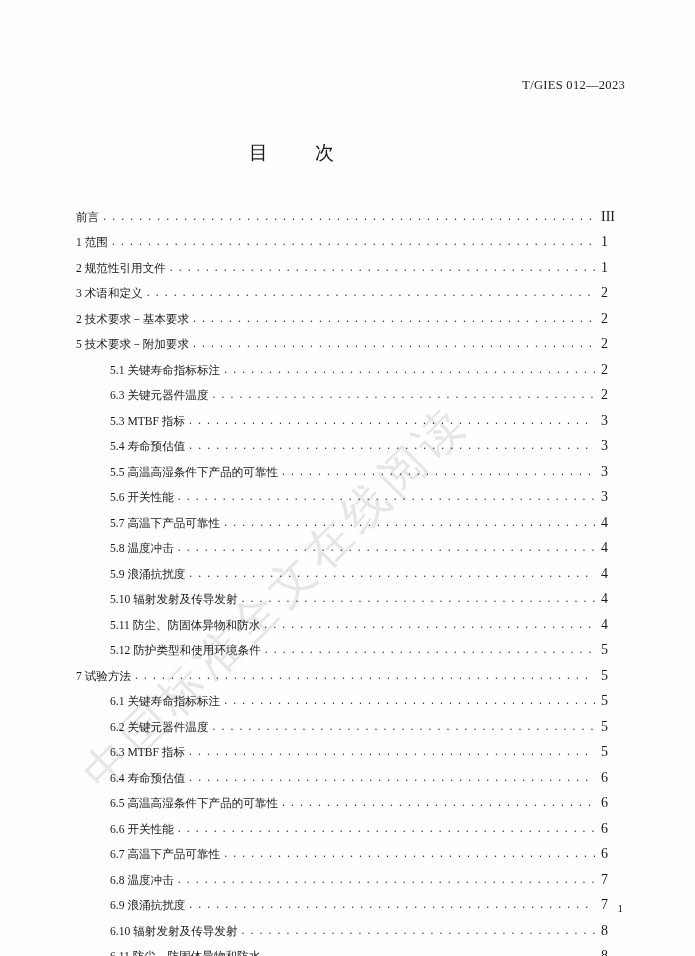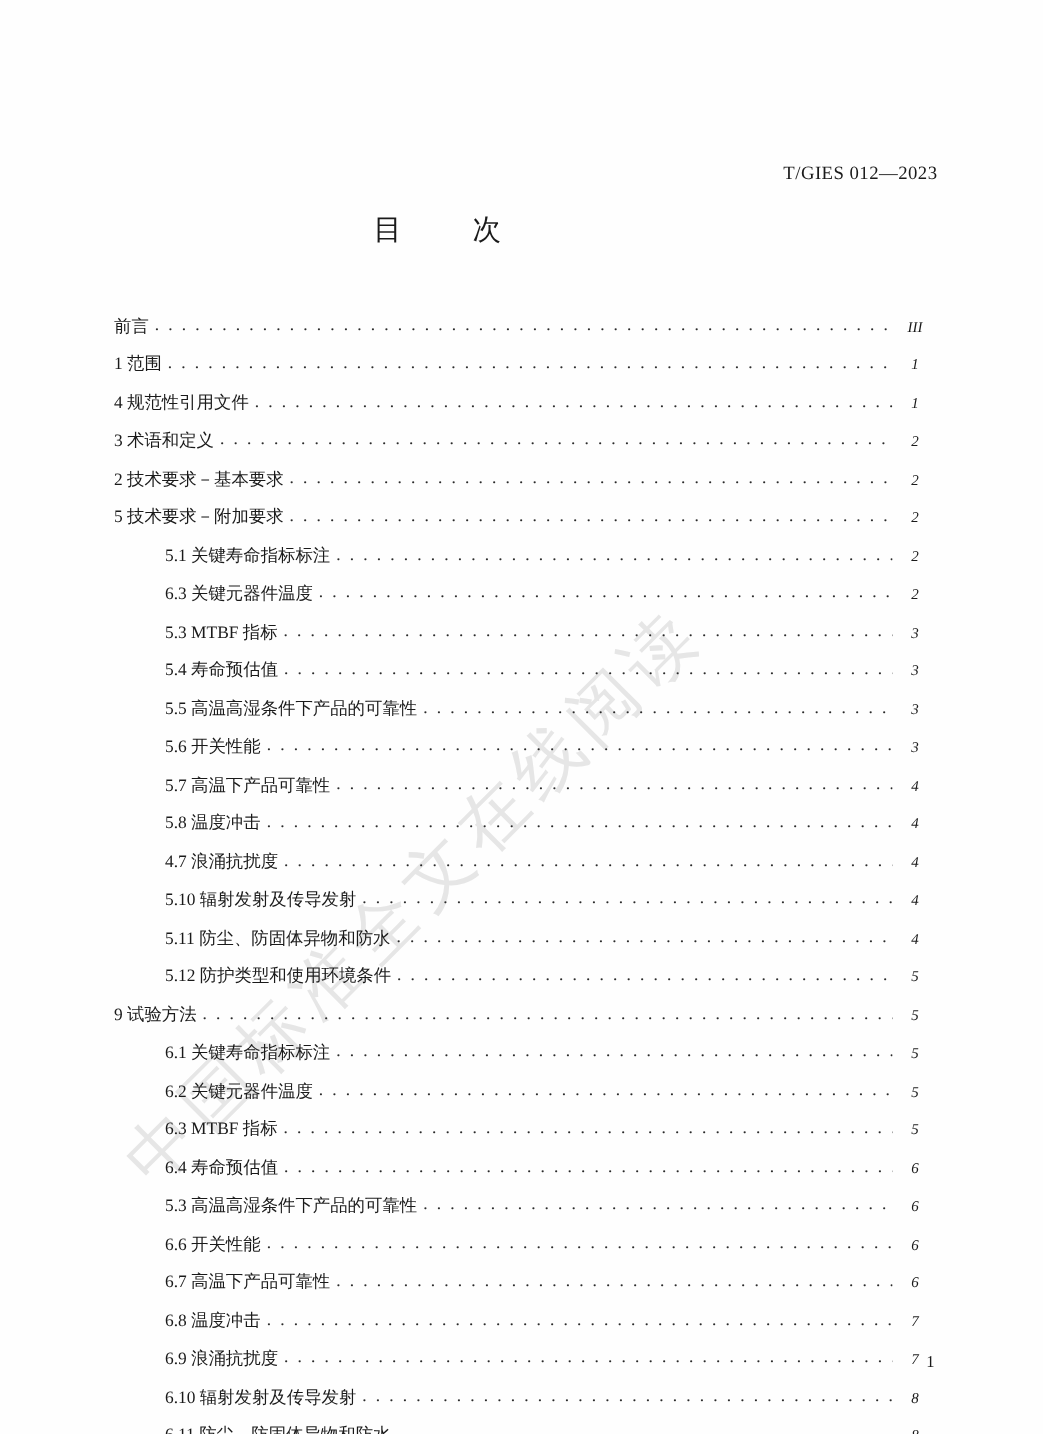--- a/index.html
+++ b/index.html
@@ -41,21 +41,20 @@
     letter-spacing: 6px;
   }
   .wm1 { left: 70px; top: 760px; }
 
   .header-code {
     position: absolute;
     top: 78px;
     right: 70px;
     font-size: 12.5px;
     letter-spacing: 0.3px;
-    margin-top: 30px;
   }
 
   .doc-title {
     position: absolute;
     top: 140px;
     left: 0;
     width: 583px;
     text-align: center;
     font-size: 19px;
     letter-spacing: 14px;
@@ -89,23 +88,22 @@
     color: #2a2a2a;
     font-size: 11.6px;
     letter-spacing: 1.6px;
     position: relative;
     bottom: 1px;
   }
   .toc-page {
     white-space: nowrap;
     padding-left: 6px;
     min-width: 18px;
-    text-align: center;
-    font-size: 10px;
-    font-style: italic;
+    text-align: left;
+    font-size: 14px;
   }
   .lvl-1 .toc-label { padding-left: 0; }
   .lvl-2 .toc-label { padding-left: 34px; margin-top: 13px; }
 
   .page-number {
     position: absolute;
     bottom: 42px;
     right: 72px;
     font-size: 11px;
   }
@@ -128,21 +126,21 @@
         <span class="toc-label">前言</span>
         <span class="toc-dots">. . . . . . . . . . . . . . . . . . . . . . . . . . . . . . . . . . . . . . . . . . . . . . . . . . . . . . . . . . . . . . . . . . . . . . . . . . . . . . . . . . . . . . . . . . . . . . . . . . . . . . . . . . . . . . . . . . . . . . . . . . . . . . . . . . . . . . . . . . . . . . . . . . . . . . . . . . . . . . . . . . . . . . . . . . . . . . . . . . . . . . . . . . . . . . . . . . . . . . . .</span>
         <span class="toc-page">III</span>
       </div>
       <div class="toc-row lvl-1">
         <span class="toc-label">1 范围</span>
         <span class="toc-dots">. . . . . . . . . . . . . . . . . . . . . . . . . . . . . . . . . . . . . . . . . . . . . . . . . . . . . . . . . . . . . . . . . . . . . . . . . . . . . . . . . . . . . . . . . . . . . . . . . . . . . . . . . . . . . . . . . . . . . . . . . . . . . . . . . . . . . . . . . . . . . . . . . . . . . . . . . . . . . . . . . . . . . . . . . . . . . . . . . . . . . . . . . . . . . . . . . . . . . . . .</span>
         <span class="toc-page">1</span>
       </div>
       <div class="toc-row lvl-1">
-        <span class="toc-label">4 规范性引用文件</span>
+        <span class="toc-label">2 规范性引用文件</span>
         <span class="toc-dots">. . . . . . . . . . . . . . . . . . . . . . . . . . . . . . . . . . . . . . . . . . . . . . . . . . . . . . . . . . . . . . . . . . . . . . . . . . . . . . . . . . . . . . . . . . . . . . . . . . . . . . . . . . . . . . . . . . . . . . . . . . . . . . . . . . . . . . . . . . . . . . . . . . . . . . . . . . . . . . . . . . . . . . . . . . . . . . . . . . . . . . . . . . . . . . . . . . . . . . . .</span>
         <span class="toc-page">1</span>
       </div>
       <div class="toc-row lvl-1">
         <span class="toc-label">3 术语和定义</span>
         <span class="toc-dots">. . . . . . . . . . . . . . . . . . . . . . . . . . . . . . . . . . . . . . . . . . . . . . . . . . . . . . . . . . . . . . . . . . . . . . . . . . . . . . . . . . . . . . . . . . . . . . . . . . . . . . . . . . . . . . . . . . . . . . . . . . . . . . . . . . . . . . . . . . . . . . . . . . . . . . . . . . . . . . . . . . . . . . . . . . . . . . . . . . . . . . . . . . . . . . . . . . . . . . . .</span>
         <span class="toc-page">2</span>
       </div>
       <div class="toc-row lvl-1">
         <span class="toc-label">2 技术要求－基本要求</span>
@@ -188,41 +186,41 @@
         <span class="toc-label">5.7 高温下产品可靠性</span>
         <span class="toc-dots">. . . . . . . . . . . . . . . . . . . . . . . . . . . . . . . . . . . . . . . . . . . . . . . . . . . . . . . . . . . . . . . . . . . . . . . . . . . . . . . . . . . . . . . . . . . . . . . . . . . . . . . . . . . . . . . . . . . . . . . . . . . . . . . . . . . . . . . . . . . . . . . . . . . . . . . . . . . . . . . . . . . . . . . . . . . . . . . . . . . . . . . . . . . . . . . . . . . . . . . .</span>
         <span class="toc-page">4</span>
       </div>
       <div class="toc-row lvl-2">
         <span class="toc-label">5.8 温度冲击</span>
         <span class="toc-dots">. . . . . . . . . . . . . . . . . . . . . . . . . . . . . . . . . . . . . . . . . . . . . . . . . . . . . . . . . . . . . . . . . . . . . . . . . . . . . . . . . . . . . . . . . . . . . . . . . . . . . . . . . . . . . . . . . . . . . . . . . . . . . . . . . . . . . . . . . . . . . . . . . . . . . . . . . . . . . . . . . . . . . . . . . . . . . . . . . . . . . . . . . . . . . . . . . . . . . . . .</span>
         <span class="toc-page">4</span>
       </div>
       <div class="toc-row lvl-2">
-        <span class="toc-label">4.7 浪涌抗扰度</span>
+        <span class="toc-label">5.9 浪涌抗扰度</span>
         <span class="toc-dots">. . . . . . . . . . . . . . . . . . . . . . . . . . . . . . . . . . . . . . . . . . . . . . . . . . . . . . . . . . . . . . . . . . . . . . . . . . . . . . . . . . . . . . . . . . . . . . . . . . . . . . . . . . . . . . . . . . . . . . . . . . . . . . . . . . . . . . . . . . . . . . . . . . . . . . . . . . . . . . . . . . . . . . . . . . . . . . . . . . . . . . . . . . . . . . . . . . . . . . . .</span>
         <span class="toc-page">4</span>
       </div>
       <div class="toc-row lvl-2">
         <span class="toc-label">5.10 辐射发射及传导发射</span>
         <span class="toc-dots">. . . . . . . . . . . . . . . . . . . . . . . . . . . . . . . . . . . . . . . . . . . . . . . . . . . . . . . . . . . . . . . . . . . . . . . . . . . . . . . . . . . . . . . . . . . . . . . . . . . . . . . . . . . . . . . . . . . . . . . . . . . . . . . . . . . . . . . . . . . . . . . . . . . . . . . . . . . . . . . . . . . . . . . . . . . . . . . . . . . . . . . . . . . . . . . . . . . . . . . .</span>
         <span class="toc-page">4</span>
       </div>
       <div class="toc-row lvl-2">
         <span class="toc-label">5.11 防尘、防固体异物和防水</span>
         <span class="toc-dots">. . . . . . . . . . . . . . . . . . . . . . . . . . . . . . . . . . . . . . . . . . . . . . . . . . . . . . . . . . . . . . . . . . . . . . . . . . . . . . . . . . . . . . . . . . . . . . . . . . . . . . . . . . . . . . . . . . . . . . . . . . . . . . . . . . . . . . . . . . . . . . . . . . . . . . . . . . . . . . . . . . . . . . . . . . . . . . . . . . . . . . . . . . . . . . . . . . . . . . . .</span>
         <span class="toc-page">4</span>
       </div>
       <div class="toc-row lvl-2">
         <span class="toc-label">5.12 防护类型和使用环境条件</span>
         <span class="toc-dots">. . . . . . . . . . . . . . . . . . . . . . . . . . . . . . . . . . . . . . . . . . . . . . . . . . . . . . . . . . . . . . . . . . . . . . . . . . . . . . . . . . . . . . . . . . . . . . . . . . . . . . . . . . . . . . . . . . . . . . . . . . . . . . . . . . . . . . . . . . . . . . . . . . . . . . . . . . . . . . . . . . . . . . . . . . . . . . . . . . . . . . . . . . . . . . . . . . . . . . . .</span>
         <span class="toc-page">5</span>
       </div>
       <div class="toc-row lvl-1">
-        <span class="toc-label">9 试验方法</span>
+        <span class="toc-label">7 试验方法</span>
         <span class="toc-dots">. . . . . . . . . . . . . . . . . . . . . . . . . . . . . . . . . . . . . . . . . . . . . . . . . . . . . . . . . . . . . . . . . . . . . . . . . . . . . . . . . . . . . . . . . . . . . . . . . . . . . . . . . . . . . . . . . . . . . . . . . . . . . . . . . . . . . . . . . . . . . . . . . . . . . . . . . . . . . . . . . . . . . . . . . . . . . . . . . . . . . . . . . . . . . . . . . . . . . . . .</span>
         <span class="toc-page">5</span>
       </div>
       <div class="toc-row lvl-2">
         <span class="toc-label">6.1 关键寿命指标标注</span>
         <span class="toc-dots">. . . . . . . . . . . . . . . . . . . . . . . . . . . . . . . . . . . . . . . . . . . . . . . . . . . . . . . . . . . . . . . . . . . . . . . . . . . . . . . . . . . . . . . . . . . . . . . . . . . . . . . . . . . . . . . . . . . . . . . . . . . . . . . . . . . . . . . . . . . . . . . . . . . . . . . . . . . . . . . . . . . . . . . . . . . . . . . . . . . . . . . . . . . . . . . . . . . . . . . .</span>
         <span class="toc-page">5</span>
       </div>
       <div class="toc-row lvl-2">
         <span class="toc-label">6.2 关键元器件温度</span>
@@ -233,21 +231,21 @@
         <span class="toc-label">6.3 MTBF 指标</span>
         <span class="toc-dots">. . . . . . . . . . . . . . . . . . . . . . . . . . . . . . . . . . . . . . . . . . . . . . . . . . . . . . . . . . . . . . . . . . . . . . . . . . . . . . . . . . . . . . . . . . . . . . . . . . . . . . . . . . . . . . . . . . . . . . . . . . . . . . . . . . . . . . . . . . . . . . . . . . . . . . . . . . . . . . . . . . . . . . . . . . . . . . . . . . . . . . . . . . . . . . . . . . . . . . . .</span>
         <span class="toc-page">5</span>
       </div>
       <div class="toc-row lvl-2">
         <span class="toc-label">6.4 寿命预估值</span>
         <span class="toc-dots">. . . . . . . . . . . . . . . . . . . . . . . . . . . . . . . . . . . . . . . . . . . . . . . . . . . . . . . . . . . . . . . . . . . . . . . . . . . . . . . . . . . . . . . . . . . . . . . . . . . . . . . . . . . . . . . . . . . . . . . . . . . . . . . . . . . . . . . . . . . . . . . . . . . . . . . . . . . . . . . . . . . . . . . . . . . . . . . . . . . . . . . . . . . . . . . . . . . . . . . .</span>
         <span class="toc-page">6</span>
       </div>
       <div class="toc-row lvl-2">
-        <span class="toc-label">5.3 高温高湿条件下产品的可靠性</span>
+        <span class="toc-label">6.5 高温高湿条件下产品的可靠性</span>
         <span class="toc-dots">. . . . . . . . . . . . . . . . . . . . . . . . . . . . . . . . . . . . . . . . . . . . . . . . . . . . . . . . . . . . . . . . . . . . . . . . . . . . . . . . . . . . . . . . . . . . . . . . . . . . . . . . . . . . . . . . . . . . . . . . . . . . . . . . . . . . . . . . . . . . . . . . . . . . . . . . . . . . . . . . . . . . . . . . . . . . . . . . . . . . . . . . . . . . . . . . . . . . . . . .</span>
         <span class="toc-page">6</span>
       </div>
       <div class="toc-row lvl-2">
         <span class="toc-label">6.6 开关性能</span>
         <span class="toc-dots">. . . . . . . . . . . . . . . . . . . . . . . . . . . . . . . . . . . . . . . . . . . . . . . . . . . . . . . . . . . . . . . . . . . . . . . . . . . . . . . . . . . . . . . . . . . . . . . . . . . . . . . . . . . . . . . . . . . . . . . . . . . . . . . . . . . . . . . . . . . . . . . . . . . . . . . . . . . . . . . . . . . . . . . . . . . . . . . . . . . . . . . . . . . . . . . . . . . . . . . .</span>
         <span class="toc-page">6</span>
       </div>
       <div class="toc-row lvl-2">
         <span class="toc-label">6.7 高温下产品可靠性</span>

